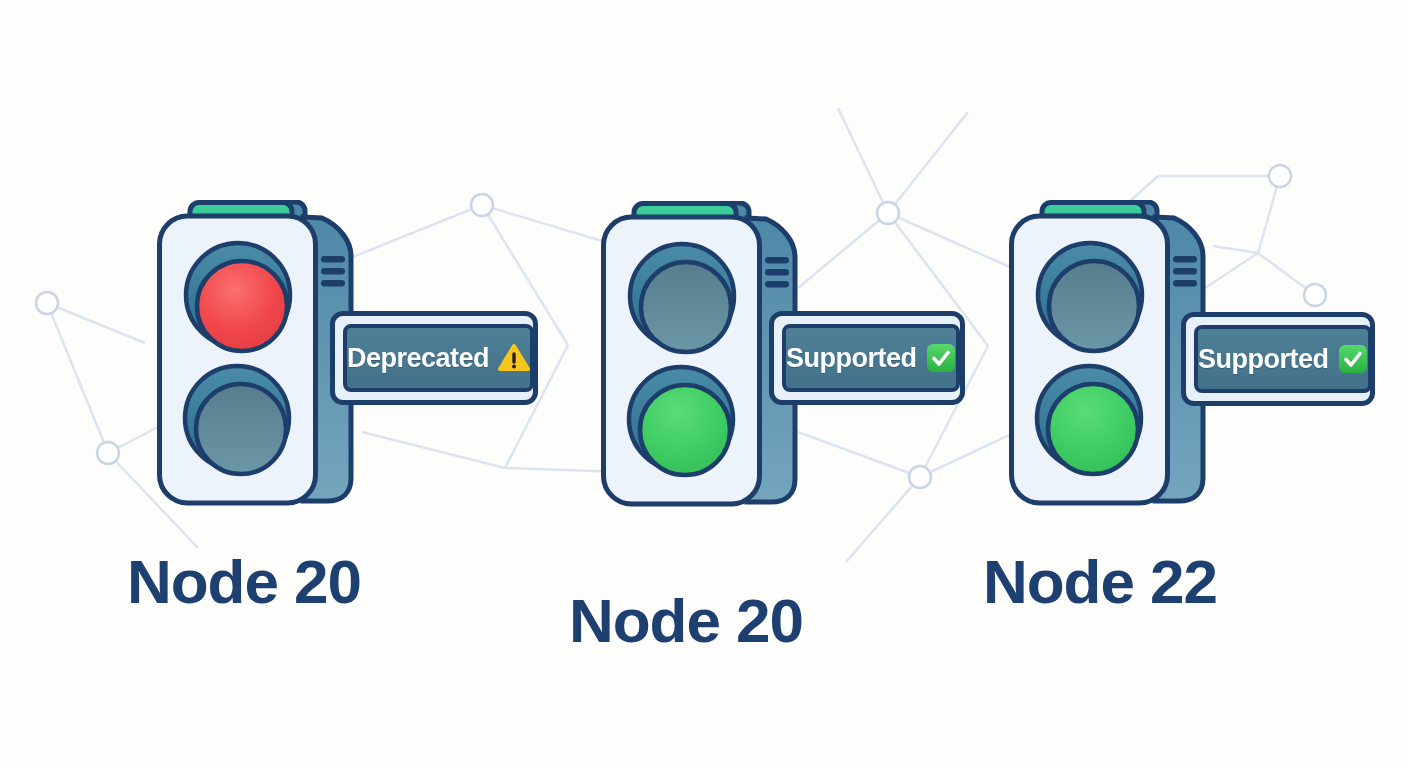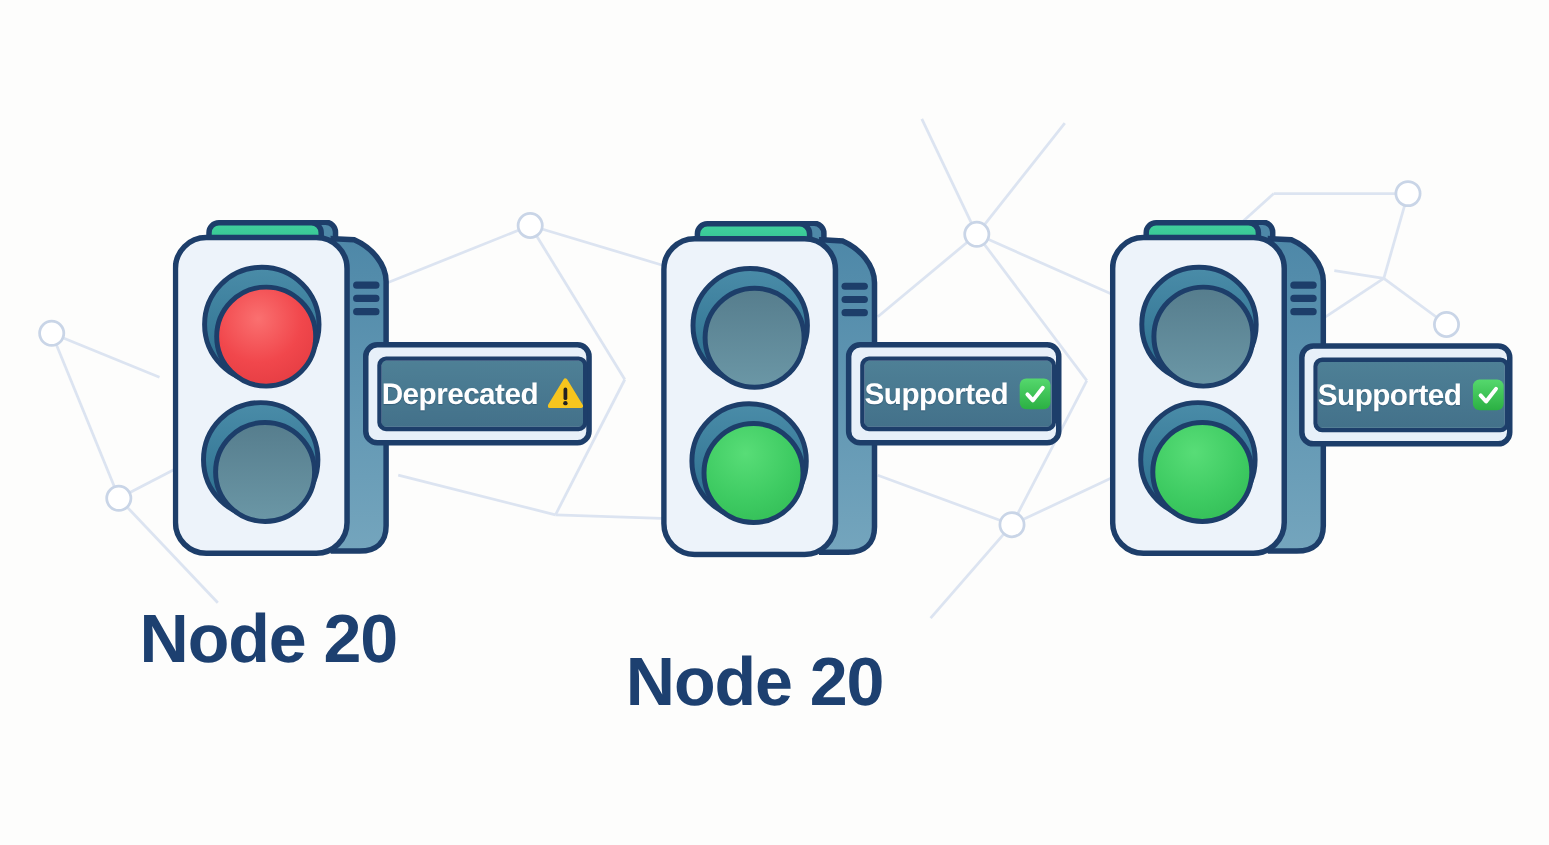--- a/index.html
+++ b/index.html
@@ -211,14 +211,15 @@
 
       <svg class="badge-icon" width="30" height="30" viewBox="0 0 30 30">
         <rect x="1" y="1" width="28" height="28" rx="6" fill="url(#gradCheck)"></rect>
         <path d="M8 15.5 L13 21 L22 9.5" fill="none" stroke="#ffffff" stroke-width="3.6" stroke-linecap="round" stroke-linejoin="round"></path>
       </svg>
     </div>
   </div>
 
   <div class="node-label label-0">Node 20</div>
   <div class="node-label label-1">Node 20</div>
+  <div class="node-label label-2">Node 22</div>
 
 </div>
 
 </body></html>

